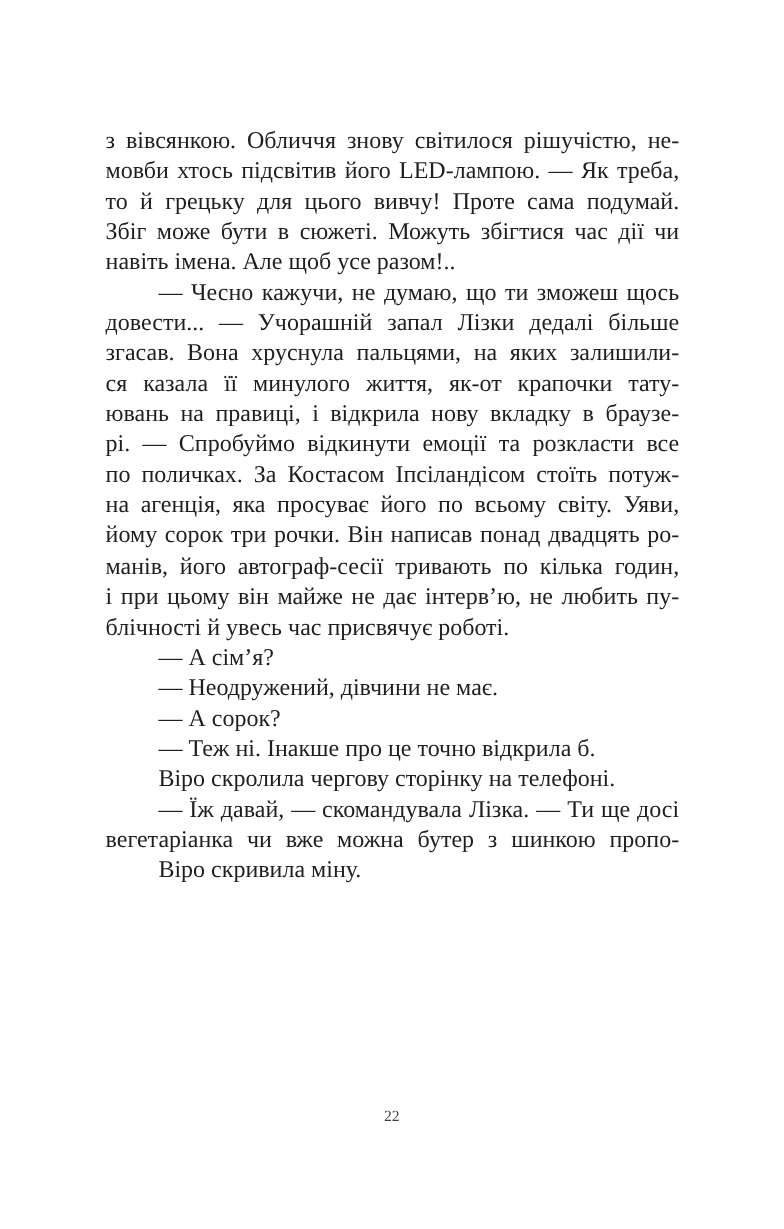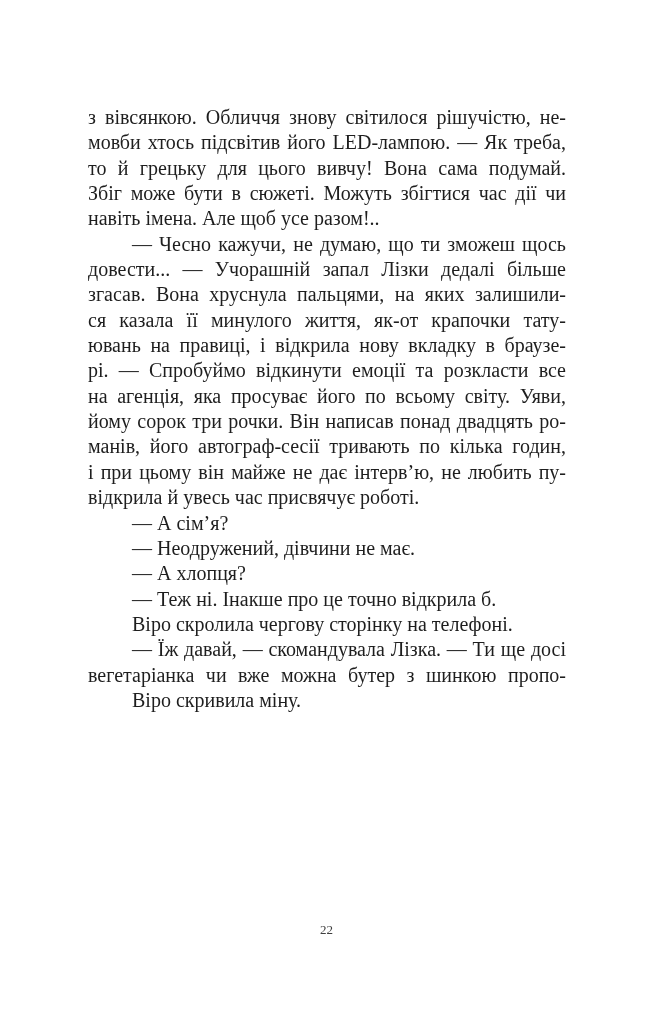--- a/index.html
+++ b/index.html
@@ -48,45 +48,46 @@
   }
 </style>
 </head>
 <body>
 
 <div class="page">
   <main class="text-block">
       <div class="paragraph">
         <div class="line">з вівсянкою. Обличчя знову світилося рішучістю, не-</div>
         <div class="line">мовби хтось підсвітив його LED-лампою. — Як треба,</div>
-        <div class="line">то й грецьку для цього вивчу! Вона сама подумай.</div>
+        <div class="line">то й грецьку для цього вивчу! Проте сама подумай.</div>
         <div class="line">Збіг може бути в сюжеті. Можуть збігтися час дії чи</div>
         <div class="line last">навіть імена. Але щоб усе разом!..</div>
       </div>
       <div class="paragraph">
         <div class="line indented">— Чесно кажучи, не думаю, що ти зможеш щось</div>
         <div class="line">довести... — Учорашній запал Лізки дедалі більше</div>
         <div class="line">згасав. Вона хруснула пальцями, на яких залишили-</div>
         <div class="line">ся казала її минулого життя, як-от крапочки тату-</div>
         <div class="line">ювань на правиці, і відкрила нову вкладку в браузе-</div>
         <div class="line">рі. — Спробуймо відкинути емоції та розкласти все</div>
+        <div class="line">по поличках. За Костасом Іпсіландісом стоїть потуж-</div>
         <div class="line">на агенція, яка просуває його по всьому світу. Уяви,</div>
         <div class="line">йому сорок три рочки. Він написав понад двадцять ро-</div>
         <div class="line">манів, його автограф-сесії тривають по кілька годин,</div>
         <div class="line">і при цьому він майже не дає інтерв’ю, не любить пу-</div>
-        <div class="line last">відкрила й увесь час присвячує роботі.</div>
+        <div class="line last">блічності й увесь час присвячує роботі.</div>
       </div>
       <div class="paragraph">
         <div class="line last indented">— А сім’я?</div>
       </div>
       <div class="paragraph">
         <div class="line last indented">— Неодружений, дівчини не має.</div>
       </div>
       <div class="paragraph">
-        <div class="line last indented">— А хлопця?</div>
+        <div class="line last indented">— А сорок?</div>
       </div>
       <div class="paragraph">
         <div class="line last indented">— Теж ні. Інакше про це точно відкрила б.</div>
       </div>
       <div class="paragraph">
         <div class="line last indented">Віро скролила чергову сторінку на телефоні.</div>
       </div>
       <div class="paragraph">
         <div class="line indented">— Їж давай, — скомандувала Лізка. — Ти ще досі</div>
         <div class="line">вегетаріанка чи вже можна бутер з шинкою пропо-</div>

